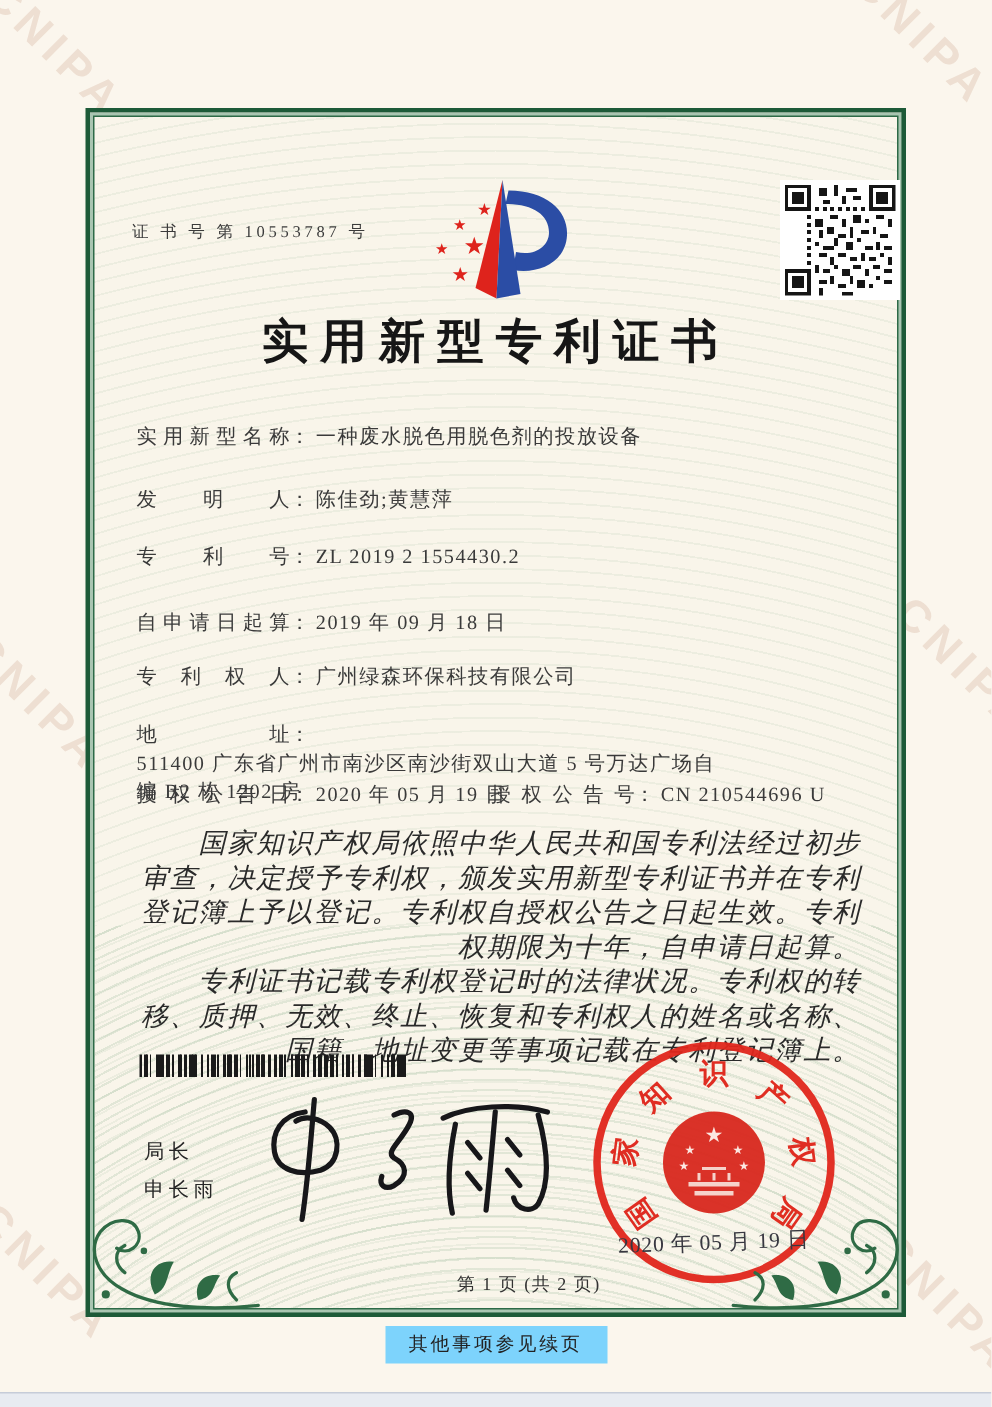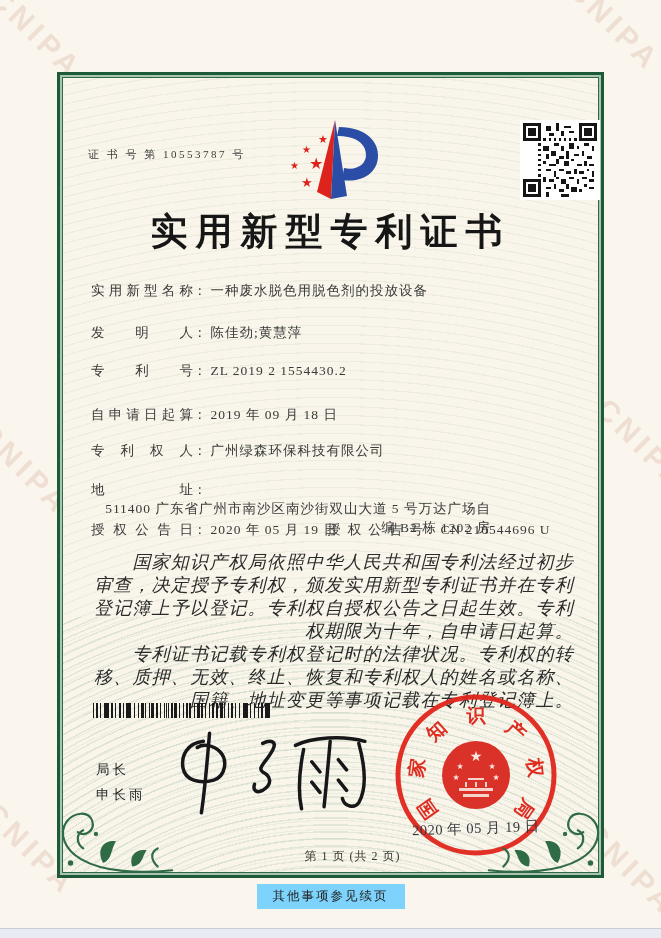--- a/index.html
+++ b/index.html
@@ -20,39 +20,39 @@
         background-image:repeating-radial-gradient(circle at 50% 145%, rgba(124,166,130,0.10) 0 1.2px, rgba(0,0,0,0) 1.2px 9px);}
   .cert .low-waves{position:absolute;left:3px;right:3px;bottom:3px;height:255px;
         background:repeating-radial-gradient(circle at 50% 230%, rgba(110,158,118,0.17) 0 1.4px, rgba(0,0,0,0) 1.4px 7px);}
 
   .cert-number{position:absolute;left:28px;top:28px;font-size:11px;letter-spacing:2.5px;color:#3b3b3b;margin-top:44px;}
 
   .logo{position:absolute;left:225px;top:42px;width:100px;height:92px;}
   .qr{position:absolute;left:460px;top:45px;width:74px;height:74px;background:#fff;padding:3px;}
 
   .title{position:absolute;left:0;top:132px;width:100%;text-align:center;
-         font-size:37px;font-weight:700;letter-spacing:8px;color:#161616;}
+         font-size:31px;font-weight:700;letter-spacing:8px;color:#161616;}
 
   .row{position:absolute;left:31px;right:26px;font-size:13.5px;color:#3a3a3a;line-height:19px;}
   .row .lab{display:inline-block;width:102px;text-align:justify;text-align-last:justify;vertical-align:top;letter-spacing:0;}
   .row .colon{display:inline-block;vertical-align:top;margin-right:4px;}
-  .row .val{display:inline-block;vertical-align:top;letter-spacing:1px;max-width:400px;text-align:right;}
+  .row .val{display:inline-block;vertical-align:top;letter-spacing:1px;max-width:400px;}
   .row .pair2{position:absolute;left:236px;top:0;white-space:nowrap;}
   .row .lab2{display:inline-block;width:96px;text-align:justify;text-align-last:justify;vertical-align:top;}
 
   .paras{position:absolute;left:33px;top:476px;width:481px;font-size:18px;line-height:23px;
          letter-spacing:1.2px;color:#2a2a2a;font-style:italic;text-align:right;}
   .paras p{margin:0;text-indent:2em;}
 
   .barcode{position:absolute;left:33px;top:628px;width:178px;height:15px;
     background-image:
       repeating-linear-gradient(90deg,#1a1a1a 0 1.5px,transparent 1.5px 3px,#1a1a1a 3px 5.5px,transparent 5.5px 7px,#1a1a1a 7px 8px,transparent 8px 11px,#1a1a1a 11px 12.5px,transparent 12.5px 15px),
       repeating-linear-gradient(90deg,transparent 0 4px,#1a1a1a 4px 5px,transparent 5px 12px,#1a1a1a 12px 15px,transparent 15px 23px);}
 
-  .signer{position:absolute;left:36px;top:682px;font-family:Liberation Sans, sans-serif;
+  .signer{position:absolute;left:36px;top:682px;font-family:Liberation Mono, monospace;
           font-size:13.5px;letter-spacing:3px;color:#252525;line-height:25px;}
   .signature{position:absolute;left:108px;top:652px;width:216px;height:92px;}
 
   .seal{position:absolute;left:330px;top:614px;width:172px;height:172px;opacity:.95;}
 
   .page-note{position:absolute;left:0;bottom:10px;width:100%;text-align:center;
              font-size:12px;letter-spacing:1px;color:#333;padding-left:22px;}
 
   .orn{position:absolute;width:118px;height:74px;}
   .orn.left{left:-4px;bottom:-5px;}

